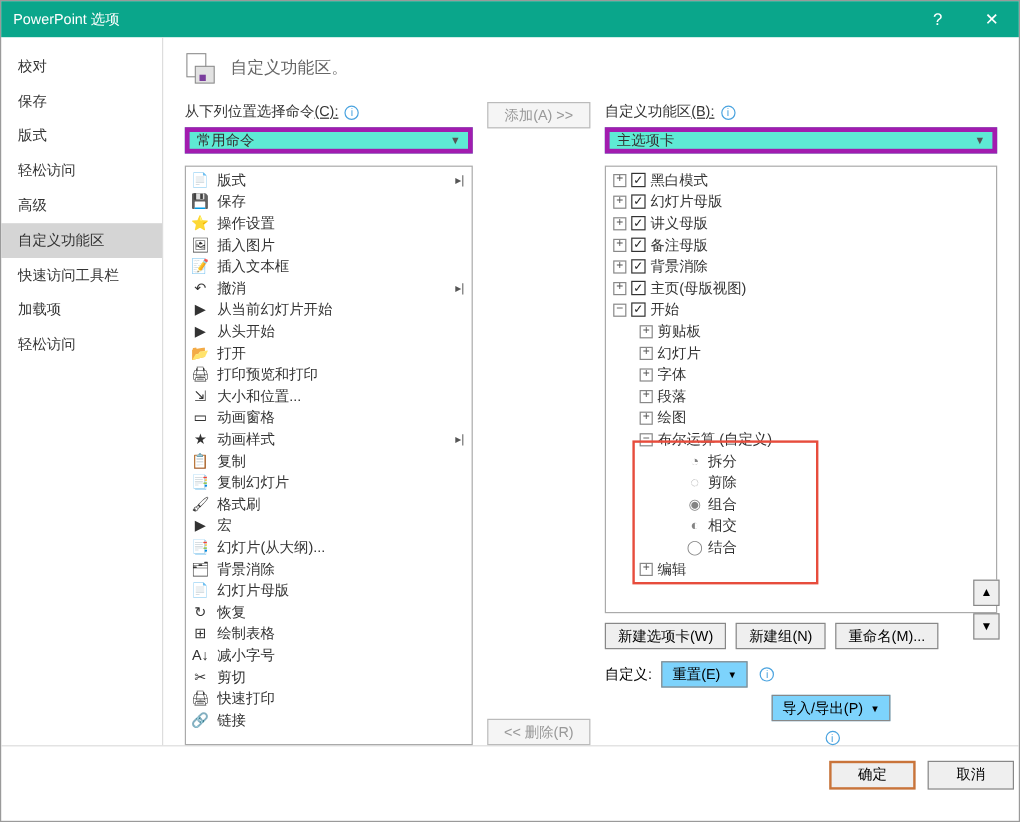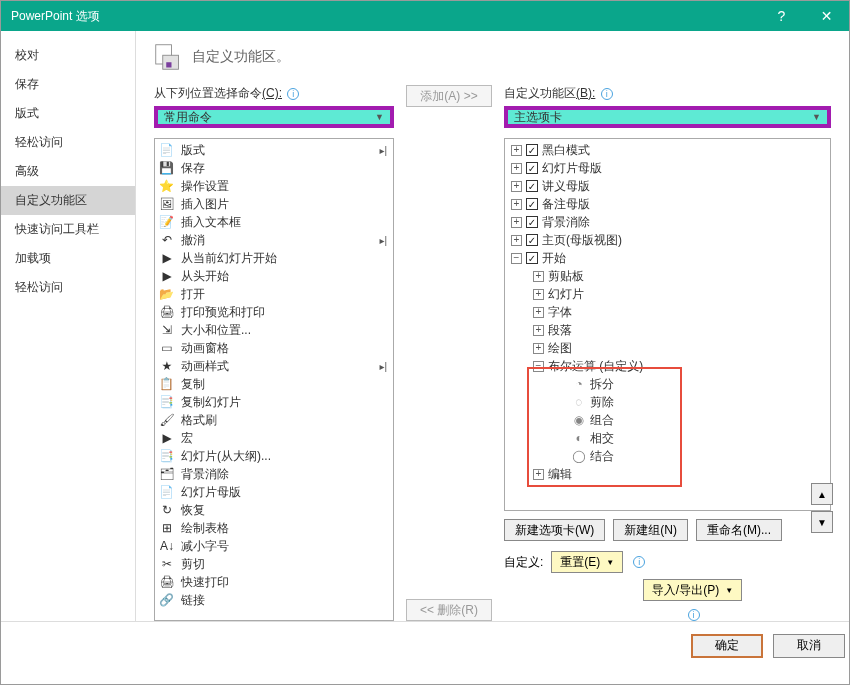--- a/index.html
+++ b/index.html
@@ -36,21 +36,21 @@
 .node { display: flex; align-items: center; height: 18px; color: #333; gap: 4px; }
 .exp { width: 11px; height: 11px; border: 1px solid #888; display: flex; align-items: center; justify-content: center; font-size: 10px; line-height: 1; color: #555; }
 .chk { width: 12px; height: 12px; border: 1px solid #333; display: flex; align-items: center; justify-content: center; font-size: 10px; color: #222; }
 .tree .ic { width: 14px; height: 14px; display: flex; align-items: center; justify-content: center; opacity: .6; }
 .redbox { position: absolute; border: 2px solid #e74c3c; pointer-events: none; }
 .updown { position: absolute; right: -2px; top: 345px; display: flex; flex-direction: column; gap: 6px; }
 .sqbtn { width: 22px; height: 22px; border: 1px solid #888; background: #efefef; display: flex; align-items: center; justify-content: center; font-size: 10px; }
 .btnrow { display: flex; gap: 8px; margin-top: 8px; align-items: center; }
 .btn2 { height: 22px; border: 1px solid #888; background: #efefef; padding: 0 10px; display: flex; align-items: center; }
 .customrow { display: flex; align-items: center; gap: 8px; margin-top: 10px; }
-.ddbtn { height: 22px; border: 1px solid #888; background: #fef9c3; padding: 0 8px; display: flex; align-items: center; gap: 6px; }
+.ddbtn { height: 22px; border: 1px solid #888; background: #7dd3fc; padding: 0 8px; display: flex; align-items: center; gap: 6px; }
 .ddbtn .arrow { font-size: 8px; }
 .footer { height: 48px; border-top: 1px solid #ddd; display: flex; justify-content: flex-end; align-items: center; gap: 10px; padding: 0 4px; }
 .fbtn { width: 72px; height: 24px; border: 1px solid #888; background: #efefef; display: flex; align-items: center; justify-content: center; }
 .fbtn.primary { border: 2px solid #c9743a; }
 .rightwrap { position: relative; flex: 1; display: flex; min-height: 0; }
 </style>
 </head>
 <body>
 
 <div class="dialog">

